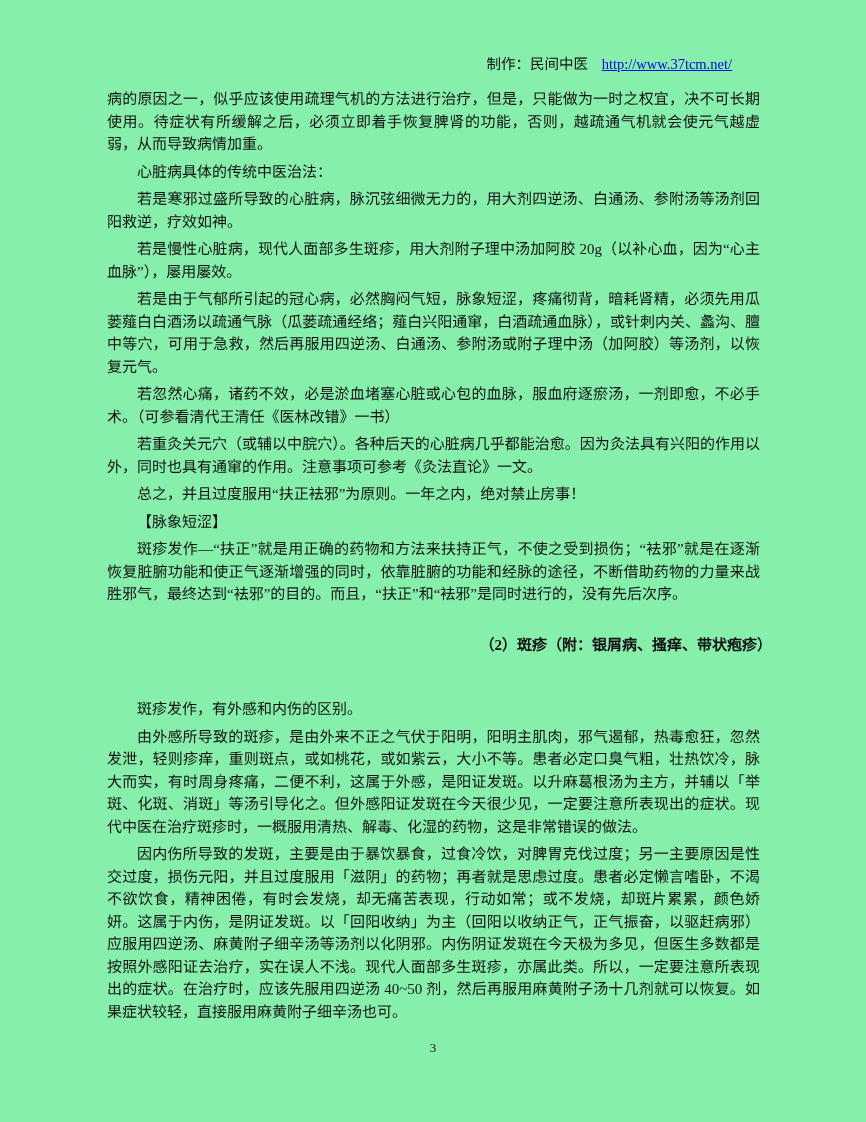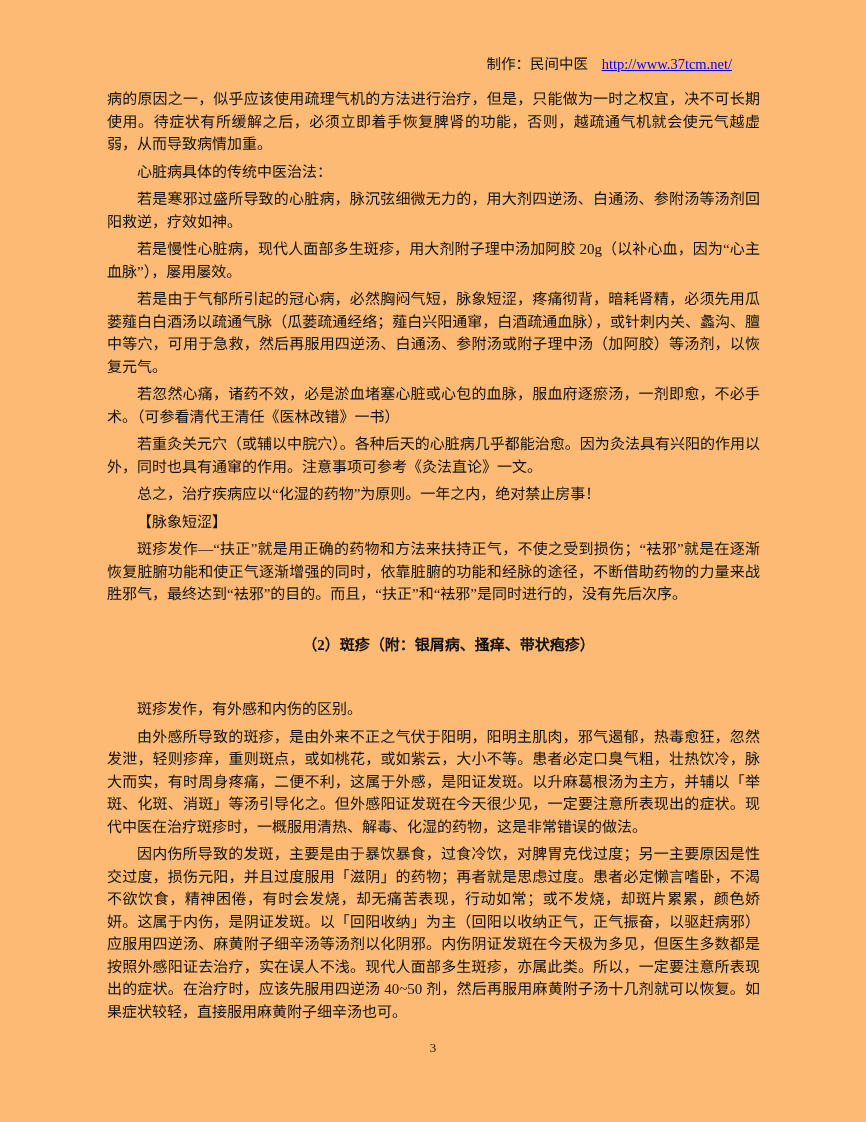--- a/index.html
+++ b/index.html
@@ -4,21 +4,21 @@
 <style>
   html, body {
     margin: 0;
     padding: 0;
     background: #ffffff;
   }
   .page {
     position: relative;
     width: 866px;
     height: 1122px;
-    background: #fdba74;
+    background: #86efac;
     overflow: hidden;
     font-family: "Liberation Serif", "DejaVu Serif", serif;
     color: #111111;
   }
   .doc-header {
     position: absolute;
     top: 54px;
     left: 95px;
     width: 677px;
     text-align: right;
@@ -52,21 +52,21 @@
   }
   .para.first {
     text-indent: 0;
     margin-top: 0;
   }
   .section-heading {
     font-size: 15px;
     font-weight: bold;
     text-indent: 2em;
     margin: 28px 0 42px 0;
-    text-align: center;
+    text-align: right;
   }
   .doc-footer {
     position: absolute;
     top: 1040px;
     left: 0;
     width: 866px;
     text-align: center;
     font-size: 13px;
     color: #111111;
   }
@@ -82,21 +82,21 @@
   </div>
 
   <div class="doc-body">
     <p class="para first">病的原因之一，似乎应该使用疏理气机的方法进行治疗，但是，只能做为一时之权宜，决不可长期使用。待症状有所缓解之后，必须立即着手恢复脾肾的功能，否则，越疏通气机就会使元气越虚弱，从而导致病情加重。</p>
     <p class="para">心脏病具体的传统中医治法：</p>
     <p class="para">若是寒邪过盛所导致的心脏病，脉沉弦细微无力的，用大剂四逆汤、白通汤、参附汤等汤剂回阳救逆，疗效如神。</p>
     <p class="para">若是慢性心脏病，现代人面部多生斑疹，用大剂附子理中汤加阿胶 20g（以补心血，因为“心主血脉”），屡用屡效。</p>
     <p class="para">若是由于气郁所引起的冠心病，必然胸闷气短，脉象短涩，疼痛彻背，暗耗肾精，必须先用瓜蒌薤白白酒汤以疏通气脉（瓜蒌疏通经络；薤白兴阳通窜，白酒疏通血脉），或针刺内关、蠡沟、膻中等穴，可用于急救，然后再服用四逆汤、白通汤、参附汤或附子理中汤（加阿胶）等汤剂，以恢复元气。</p>
     <p class="para">若忽然心痛，诸药不效，必是淤血堵塞心脏或心包的血脉，服血府逐瘀汤，一剂即愈，不必手术。（可参看清代王清任《医林改错》一书）</p>
     <p class="para">若重灸关元穴（或辅以中脘穴）。各种后天的心脏病几乎都能治愈。因为灸法具有兴阳的作用以外，同时也具有通窜的作用。注意事项可参考《灸法直论》一文。</p>
-    <p class="para">总之，治疗疾病应以“化湿的药物”为原则。一年之内，绝对禁止房事！</p>
+    <p class="para">总之，并且过度服用“扶正袪邪”为原则。一年之内，绝对禁止房事！</p>
     <p class="para">【脉象短涩】</p>
     <p class="para">斑疹发作—“扶正”就是用正确的药物和方法来扶持正气，不使之受到损伤；“袪邪”就是在逐渐恢复脏腑功能和使正气逐渐增强的同时，依靠脏腑的功能和经脉的途径，不断借助药物的力量来战胜邪气，最终达到“袪邪”的目的。而且，“扶正”和“袪邪”是同时进行的，没有先后次序。</p>
 
     <h2 class="section-heading">（2）斑疹（附：银屑病、搔痒、带状疱疹）</h2>
 
     <p class="para">斑疹发作，有外感和内伤的区别。</p>
     <p class="para">由外感所导致的斑疹，是由外来不正之气伏于阳明，阳明主肌肉，邪气遏郁，热毒愈狂，忽然发泄，轻则疹痒，重则斑点，或如桃花，或如紫云，大小不等。患者必定口臭气粗，壮热饮冷，脉大而实，有时周身疼痛，二便不利，这属于外感，是阳证发斑。以升麻葛根汤为主方，并辅以「举斑、化斑、消斑」等汤引导化之。但外感阳证发斑在今天很少见，一定要注意所表现出的症状。现代中医在治疗斑疹时，一概服用清热、解毒、化湿的药物，这是非常错误的做法。</p>
     <p class="para">因内伤所导致的发斑，主要是由于暴饮暴食，过食冷饮，对脾胃克伐过度；另一主要原因是性交过度，损伤元阳，并且过度服用「滋阴」的药物；再者就是思虑过度。患者必定懒言嗜卧，不渴不欲饮食，精神困倦，有时会发烧，却无痛苦表现，行动如常；或不发烧，却斑片累累，颜色娇妍。这属于内伤，是阴证发斑。以「回阳收纳」为主（回阳以收纳正气，正气振奋，以驱赶病邪）应服用四逆汤、麻黄附子细辛汤等汤剂以化阴邪。内伤阴证发斑在今天极为多见，但医生多数都是按照外感阳证去治疗，实在误人不浅。现代人面部多生斑疹，亦属此类。所以，一定要注意所表现出的症状。在治疗时，应该先服用四逆汤 40~50 剂，然后再服用麻黄附子汤十几剂就可以恢复。如果症状较轻，直接服用麻黄附子细辛汤也可。</p>
   </div>
 

